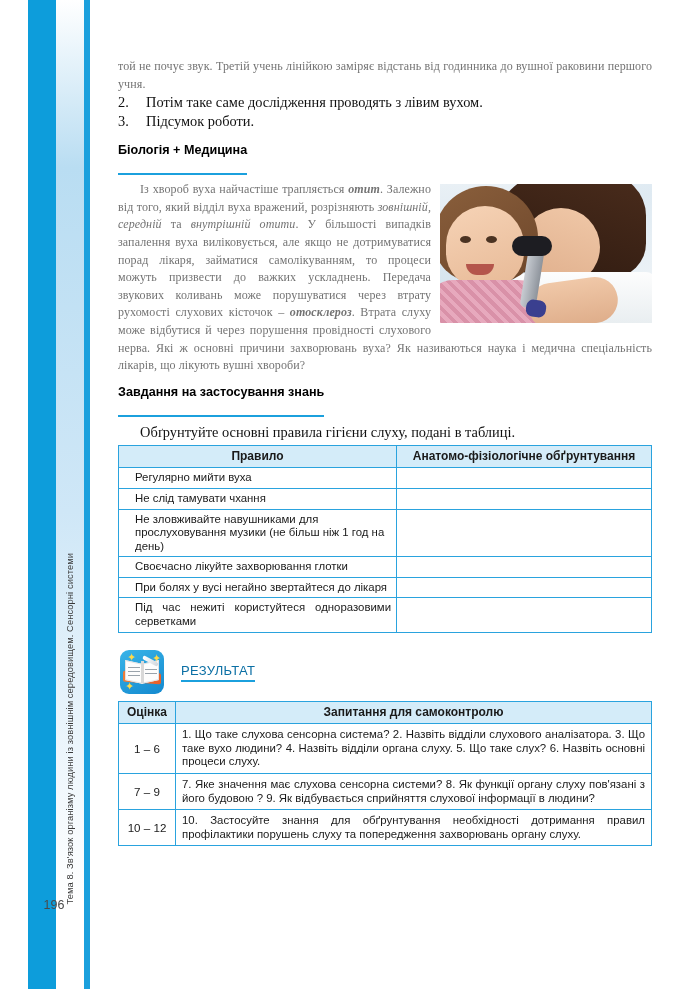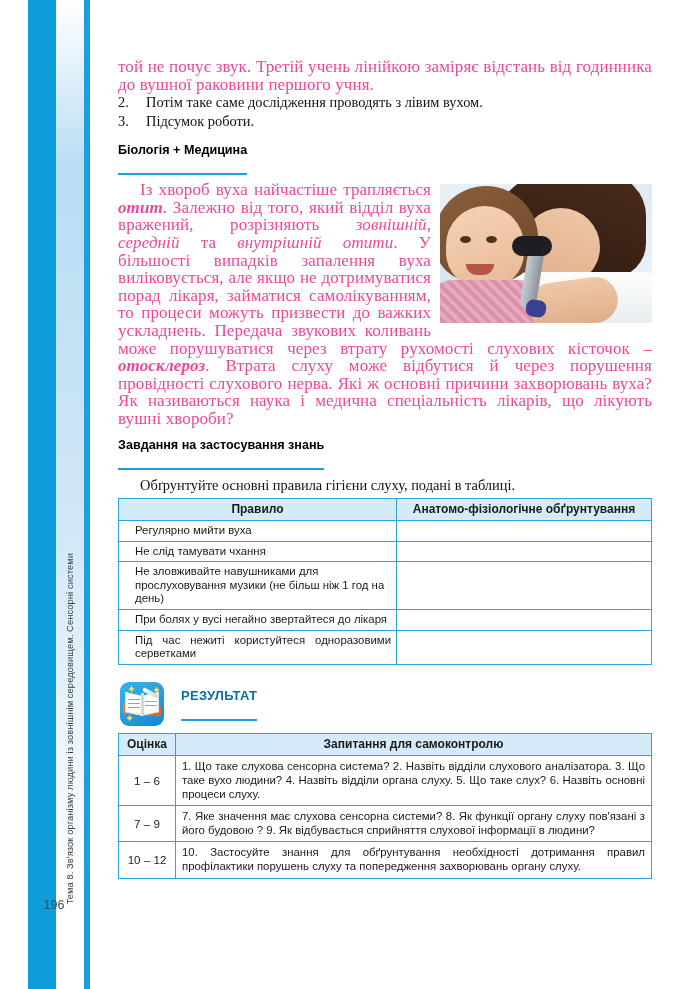--- a/index.html
+++ b/index.html
@@ -50,23 +50,23 @@
   
   #content {
     position: absolute;
     left: 118px; top: 58px;
     width: 534px;
   }
 
   
   .serif-p {
     font-family: "Liberation Serif", serif;
-    font-size: 17px;
+    font-size: 12px;
     line-height: 17.6px;
-    color: #ec4899;
+    color: #737373;
     text-align: justify;
     margin: 0;
     letter-spacing: .1px;
   }
   .serif-p i { font-style: italic; font-weight: bold; }
   .serif-p em { font-style: italic; }
 
   .numbered-line {
     display: flex;
     font-family: "Liberation Serif", serif;
@@ -188,25 +188,25 @@
   .bk-cover { position:absolute; left:3px; top:22px; width:38px; height:11px; border-radius:2px;
               background:linear-gradient(90deg,#ef7d3a,#e85f2a); transform:skewY(4deg); }
   .bk-line  { position:absolute; height:1.4px; background:#9aa3ab; }
   .bk-pen   { position:absolute; left:22px; top:9px; width:17px; height:4px; border-radius:2px;
               background:linear-gradient(90deg,#ffffff,#cfd6dd); transform:rotate(28deg); }
   .spark    { position:absolute; color:#ffd94a; font-size:11px; line-height:11px; }
   #result-title-wrap { margin-left: 17px; }
   #result-title {
     display:inline-block;
     font-size: 13px;
-    font-weight: bold;
+    font-weight: normal;
     color: #0b6fa4;
     letter-spacing: .3px;
     border-bottom: 2.5px solid #1ba0dd;
-    padding-bottom: 16px;
+    padding-bottom: 2px;
   }
 </style>
 </head>
 <body>
 
 <div id="left-rail-solid"></div>
 <div id="left-rail-gradient"></div>
 <div id="left-rail-line"></div>
 
 <div id="sidebar-running-title">
@@ -268,20 +268,24 @@
       <tr>
         <td class="rule-cell">Регулярно мийти вуха</td>
         <td class="answer-cell"></td>
       </tr>
       <tr>
         <td class="rule-cell">Не слід тамувати чхання</td>
         <td class="answer-cell"></td>
       </tr>
       <tr>
         <td class="rule-cell two-line">Не зловживайте навушниками для прослуховування музики (не більш ніж 1 год на день)</td>
+        <td class="answer-cell"></td>
+      </tr>
+      <tr>
+        <td class="rule-cell">Своєчасно лікуйте захворювання глотки</td>
         <td class="answer-cell"></td>
       </tr>
       <tr>
         <td class="rule-cell">При болях у вусі негайно звертайтеся до лікаря</td>
         <td class="answer-cell"></td>
       </tr>
       <tr>
         <td class="rule-cell two-line justify">Під час нежиті користуйтеся одноразовими серветками</td>
         <td class="answer-cell"></td>
       </tr>

